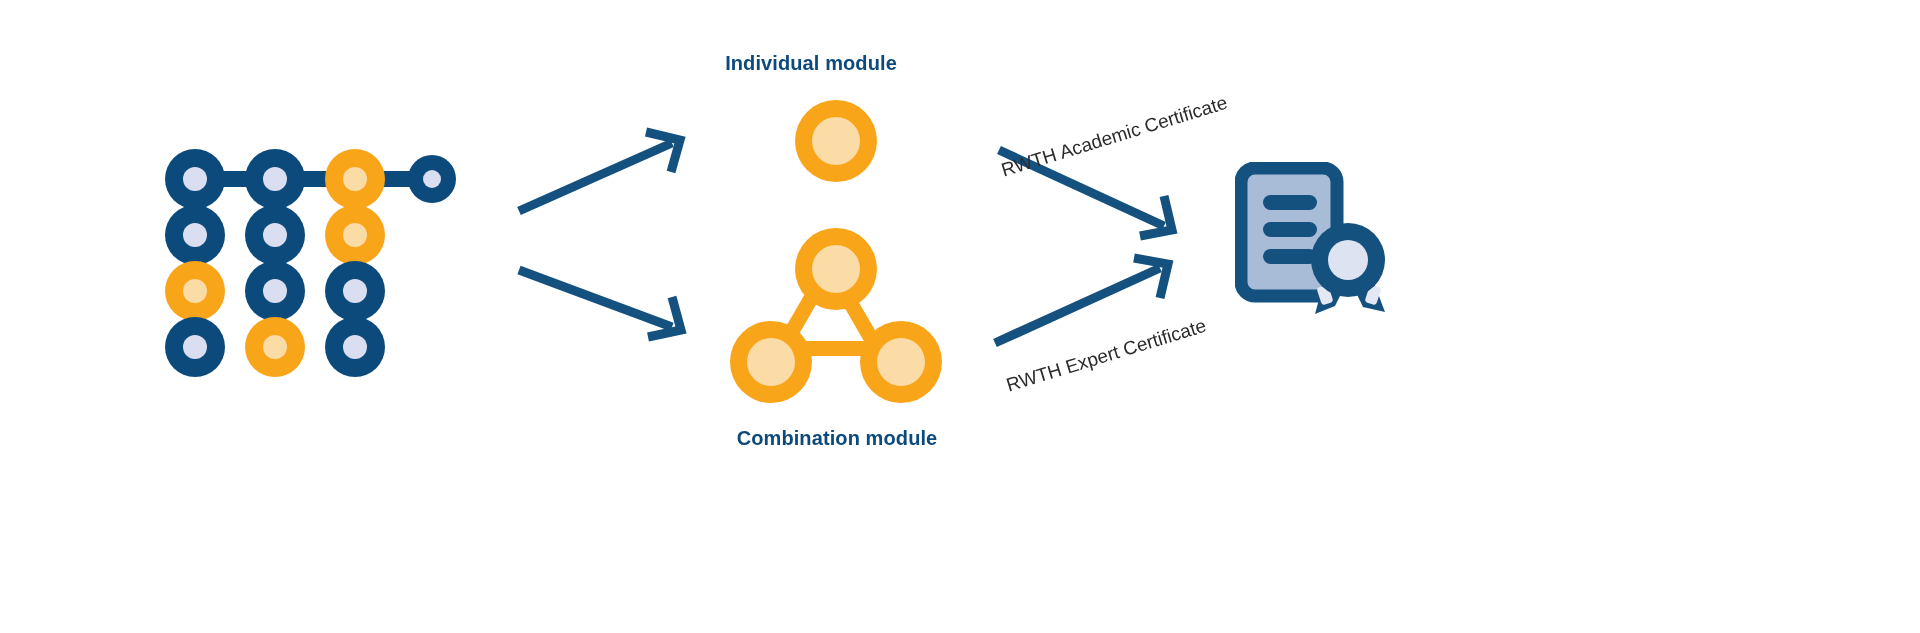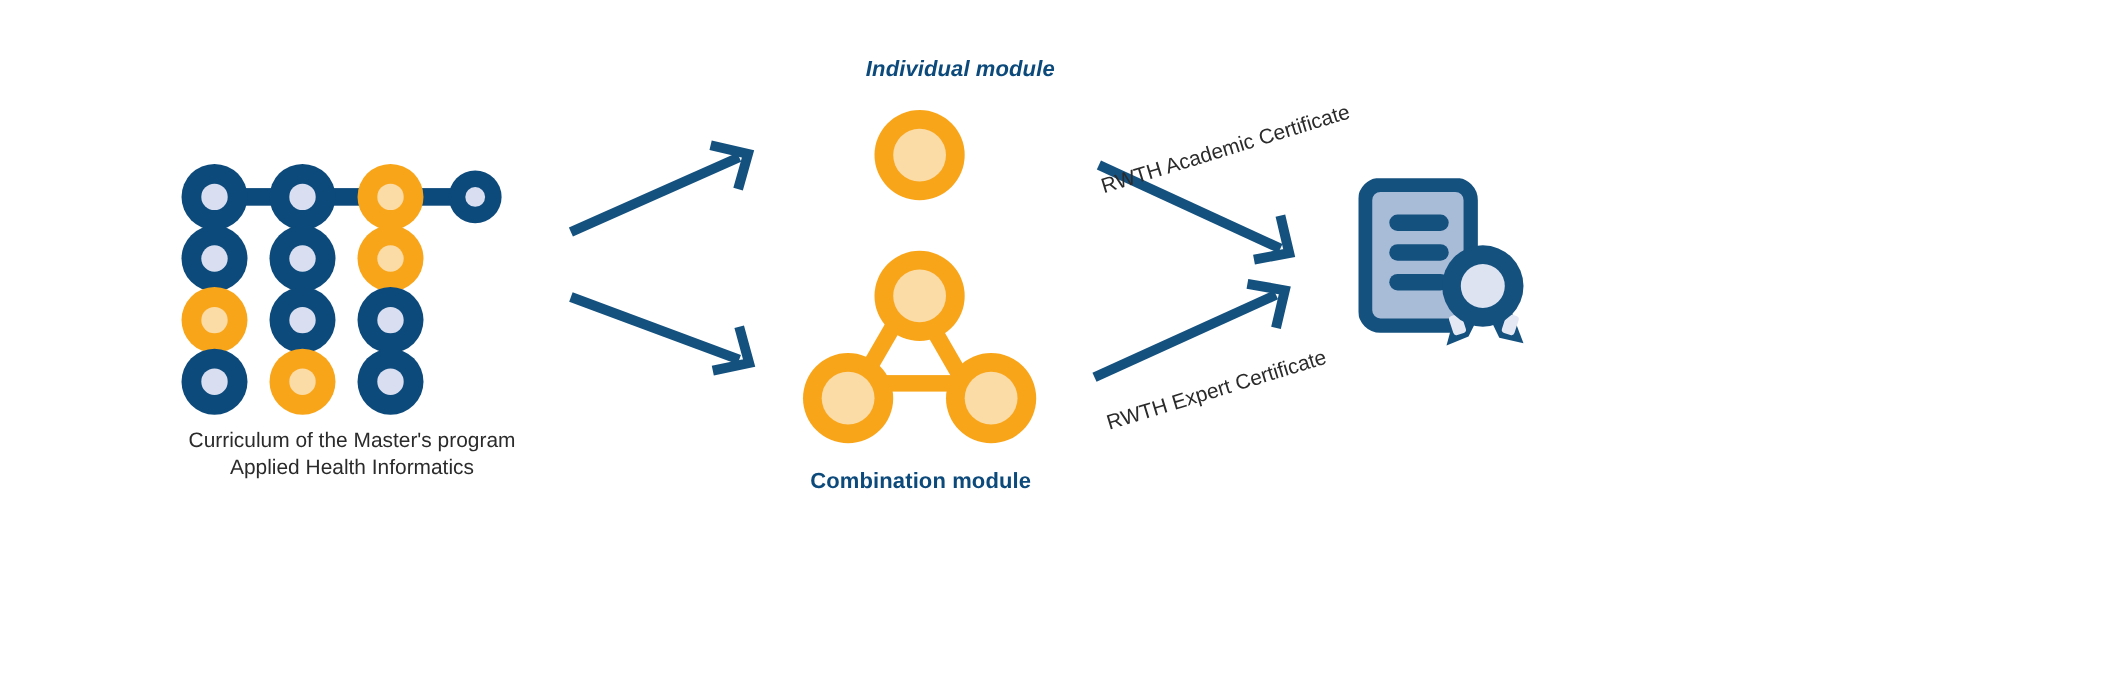--- a/index.html
+++ b/index.html
@@ -81,24 +81,23 @@
   .module-heading {
     position: absolute;
     font-size: 20px;
     font-weight: bold;
     color: #0d4a7c;
     letter-spacing: 0.1px;
     white-space: nowrap;
     font-family: "Liberation Sans", sans-serif;
   }
   #heading-individual {
-    left: 873px;
+    left: 811px;
     top: 52px;
     transform: translateX(-50%);
-    font-style: italic;
   }
   #heading-combination {
     left: 837px;
     top: 427px;
     transform: translateX(-50%);
   }
 
   
   .mod-node {
     position: absolute;
@@ -200,24 +199,20 @@
       <div class="core" style="left:18px; top:18px; width:24px; height:24px;"></div>
     </div>
     <div class="node node-orange" style="left:95px; top:192px; width:60px; height:60px;">
       <div class="core" style="left:18px; top:18px; width:24px; height:24px;"></div>
     </div>
     <div class="node node-blue" style="left:175px; top:192px; width:60px; height:60px;">
       <div class="core" style="left:18px; top:18px; width:24px; height:24px;"></div>
     </div>
   </div>
 
-  <div id="curriculum-caption">
-    <div>Curriculum of the Master's program</div>
-    <div>Applied Health Informatics</div>
-  </div>
 
   <svg class="layer" viewBox="0 0 1920 633" width="1920" height="633" style="pointer-events:none;">
 
     <g>
       <line x1="519" y1="211" x2="672" y2="143" stroke="#14517f" stroke-width="9" stroke-linecap="butt"></line>
       <polyline points="646,132 680,140 671,172" fill="none" stroke="#14517f" stroke-width="9" stroke-linecap="butt" stroke-linejoin="miter"></polyline>
     </g>
 
     <g>
       <line x1="519" y1="270" x2="672" y2="327" stroke="#14517f" stroke-width="9" stroke-linecap="butt"></line>

